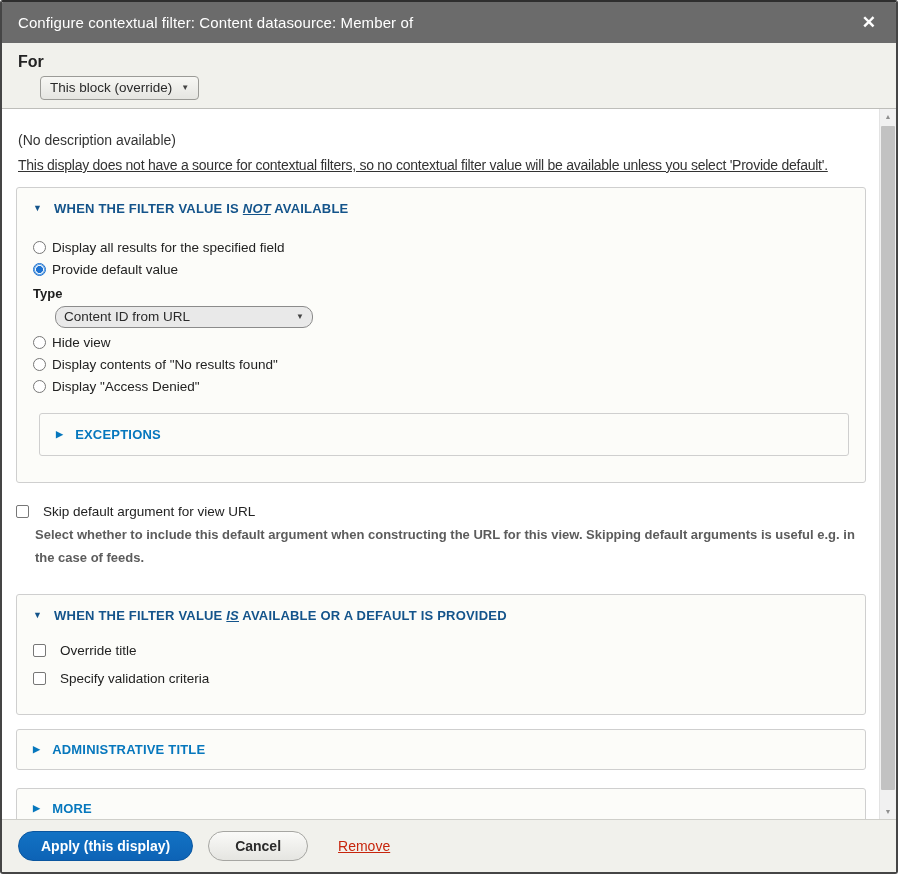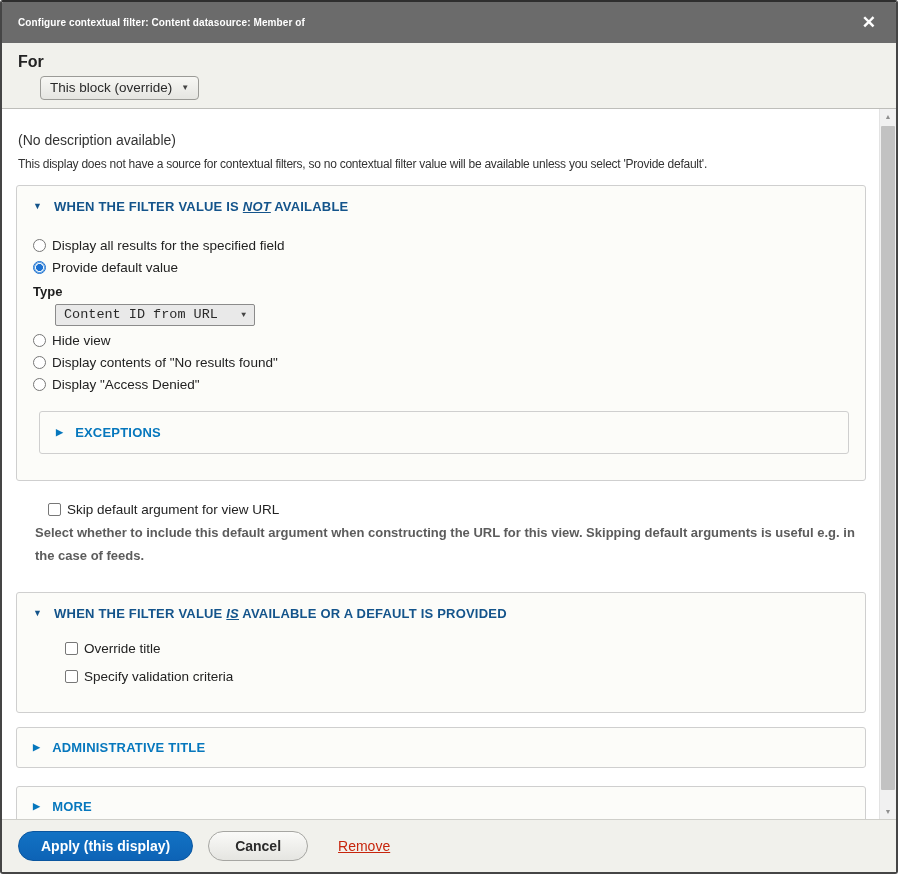--- a/index.html
+++ b/index.html
@@ -19,21 +19,21 @@
     background: #fff;
   }
   
   .titlebar {
     flex: 0 0 41px;
     background: #6b6b6b;
     display: flex; align-items: center;
     padding: 0 16px;
   }
   .titlebar .title {
-    color: #fff; font-weight: bold; font-size: 10px; letter-spacing: .1px;
+    color: #fff; font-weight: normal; font-size: 15px; letter-spacing: .1px;
     flex: 1 1 auto;
     white-space: nowrap; overflow: hidden;
   }
   .close-btn {
     background: none; border: none; color: #fff;
     font-size: 17px; font-weight: bold; line-height: 1;
     cursor: pointer; padding: 2px 4px;
     font-family: "Liberation Sans", sans-serif;
   }
   
@@ -69,22 +69,22 @@
   }
   .content {
     position: absolute; inset: 0;
     padding: 13px 30px 10px 14px;
     overflow: hidden;
   }
   .no-desc {
     font-size: 14px; color: #333; margin: 10px 0 0 2px;
   }
   .note {
-    font-size: 12px; color: #333; margin: 9px 0 0 2px;
-    letter-spacing: -0.25px; white-space: nowrap; overflow: hidden;
+    font-size: 14px; color: #333; margin: 9px 0 0 2px;
+    letter-spacing: -0.25px; white-space: nowrap; overflow: hidden; text-decoration: underline;
   }
   .fieldset {
     border: 1px solid #cfcfcf; border-radius: 3px;
     background: #fcfcf9;
     margin-top: 14px;
     padding: 13px 16px 14px 16px;
   }
   .fieldset.collapsed { padding: 12px 16px; }
   .summary {
     display: flex; align-items: center; gap: 12px;
@@ -116,36 +116,35 @@
     appearance: none; -webkit-appearance: none;
     width: 13px; height: 13px; flex: 0 0 13px;
     border: 1px solid #777; border-radius: 2px;
     background: #fff; margin: 0; cursor: pointer;
   }
   .type-label {
     font-weight: bold; font-size: 13px; color: #1c1c1c;
     margin: 9px 0 5px 0;
   }
   .type-select {
-    width: 200px; justify-content: space-between;
+    width: 258px; justify-content: space-between;
     background: #e9e9e9;
-    border: 1px solid #8b8b8b; border-radius: 2px;
-    padding: 2px 8px 3px 8px; min-height: 21px; font-family: Liberation Mono, monospace;
+    border: 1px solid #8b8b8b; border-radius: 10px;
+    padding: 2px 8px 3px 8px; min-height: 21px;
   }
   .inner-fieldset {
     border: 1px solid #cfcfcf; border-radius: 3px;
     background: #fcfcf9;
     margin: 19px 0 12px 6px;
     padding: 13px 16px;
   }
   .check-row {
-    display: flex; align-items: center; gap: 6px;
+    display: flex; align-items: center; gap: 14px;
     font-size: 13.5px; color: #222;
     margin-top: 21px;
-    margin-left: 32px;
   }
   .check-row.in-fs { margin-top: 20px; }
   .help-text {
     font-size: 13px; color: #5c5c5c; line-height: 1.75;
     margin: 5px 0 0 19px; max-width: 824px; font-weight: bold;
   }
   
   .scrollbar {
     position: absolute; top: 0; right: 0; bottom: 0;
     width: 17px; background: #f1f1f1;

